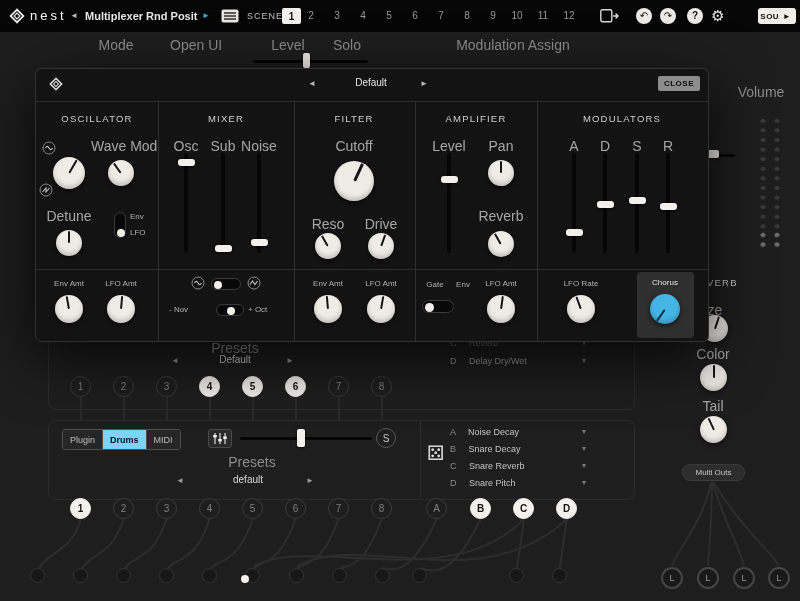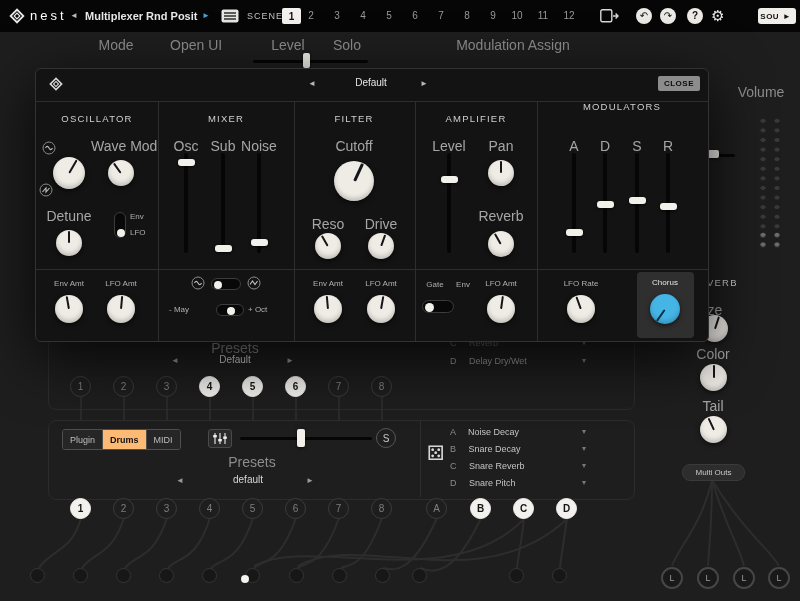--- a/index.html
+++ b/index.html
@@ -41,21 +41,21 @@
         border-radius:3px;display:flex;align-items:center;justify-content:center;letter-spacing:.5px;}
   
   .modal{position:absolute;left:35px;top:68px;width:672px;height:272px;background:#131313;border:1px solid #323232;
         border-radius:6px;box-shadow:0 16px 60px rgba(0,0,0,.8);z-index:10;}
   .closebtn{position:absolute;right:8px;top:7px;height:15px;padding:0 6px;background:#8c8c8c;color:#0d0d0d;font-size:8px;
         font-weight:bold;border-radius:2px;display:flex;align-items:center;letter-spacing:.5px;}
   .navarrow{position:absolute;color:#b8b8b8;font-size:8px;}
   .tabgrp{position:absolute;display:flex;height:19px;border:1px solid #4f4f4f;border-radius:3px;overflow:hidden;z-index:3;}
   .tab{padding:0 7px;font-size:9px;color:#bdbdbd;background:#262626;display:flex;align-items:center;border-right:1px solid #4f4f4f;}
   .tab:last-child{border-right:none;}
-  .tab.on{background:#fdba74;color:#111;font-weight:bold;}
+  .tab.on{background:#7dd3fc;color:#111;font-weight:bold;}
 </style>
 </head>
 <body>
 
 <div class="stage">
 
   <svg class="abs" style="left:0;top:0;z-index:1" width="800" height="601" viewBox="0 0 800 601" fill="none" stroke="#2d2d2d" stroke-width="2">
     <path d="M81 518 C 72 552, 50 550, 39 568"></path>
     <path d="M124 518 C 112 556, 93 552, 82 568"></path>
     <path d="M167 518 C 153 560, 136 554, 125 568"></path>
@@ -332,21 +332,21 @@
       <circle cx="7" cy="7" r="6" stroke="#8a8a8a" stroke-width="1"></circle>
       <path d="M3.5 7 q1.75 -3.2 3.5 0 q1.75 3.2 3.5 0" stroke="#c0c0c0" stroke-width="1.1"></path>
     </svg>
     <div class="toggle" style="left:175px;top:209px;width:30px;height:12px;">
       <div class="tdot" style="left:2px;top:1.5px;width:8px;height:8px;"></div>
     </div>
     <svg class="abs" style="left:211px;top:207px" width="14" height="14" viewBox="0 0 14 14" fill="none">
       <circle cx="7" cy="7" r="6" stroke="#8a8a8a" stroke-width="1"></circle>
       <path d="M3 8.5 L5.5 5 L8 8.5 L10.5 5" stroke="#c0c0c0" stroke-width="1.1"></path>
     </svg>
-    <span class="lbl8" style="left:133px;top:236px;">- May</span>
+    <span class="lbl8" style="left:133px;top:236px;">- Nov</span>
     <div class="toggle" style="left:180px;top:235px;width:28px;height:12px;">
       <div class="tdot" style="left:9.5px;top:1.5px;width:8px;height:8px;"></div>
     </div>
     <span class="lbl8" style="left:212px;top:236px;">+ Oct</span>
 
     <span class="title" style="left:268px;top:44px;width:100px;">FILTER</span>
     <span class="lbl" style="left:288px;top:69px;width:60px;">Cutoff</span>
     <div class="knob" style="left:298px;top:92px;width:40px;height:40px;">
         <div class="ptr" style="--a:25deg;width:3px;"></div>
       </div>
@@ -382,21 +382,21 @@
     <span class="lbl8" style="left:384px;top:211px;width:30px;">Gate</span>
     <span class="lbl8" style="left:414px;top:211px;width:26px;">Env</span>
     <div class="toggle" style="left:386px;top:231px;width:32px;height:13px;">
       <div class="tdot" style="left:2px;top:1.5px;width:9px;height:9px;"></div>
     </div>
     <span class="lbl8" style="left:435px;top:210px;width:60px;">LFO Amt</span>
     <div class="knob" style="left:451px;top:226px;width:28px;height:28px;">
         <div class="ptr" style="--a:8deg"></div>
       </div>
 
-    <span class="title" style="left:536px;top:32px;width:100px;">MODULATORS</span>
+    <span class="title" style="left:536px;top:44px;width:100px;">MODULATORS</span>
     <span class="lbl" style="left:528px;top:69px;width:20px;">A</span>
     <span class="lbl" style="left:559px;top:69px;width:20px;">D</span>
     <span class="lbl" style="left:591px;top:69px;width:20px;">S</span>
     <span class="lbl" style="left:622px;top:69px;width:20px;">R</span>
     <div class="vtrack" style="left:536px;top:84px;height:100px;"></div>
     <div class="vhandle" style="left:529.5px;top:160px;"></div>
     <div class="vtrack" style="left:567px;top:84px;height:100px;"></div>
     <div class="vhandle" style="left:560.5px;top:132px;"></div>
     <div class="vtrack" style="left:599px;top:84px;height:100px;"></div>
     <div class="vhandle" style="left:592.5px;top:128px;"></div>

